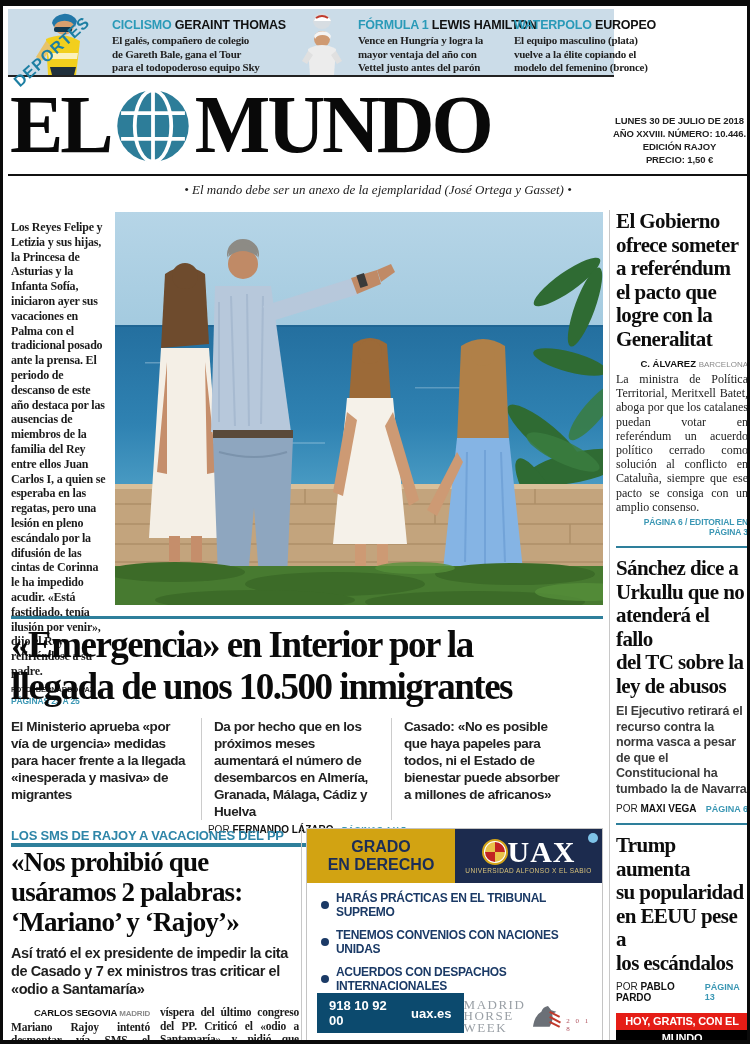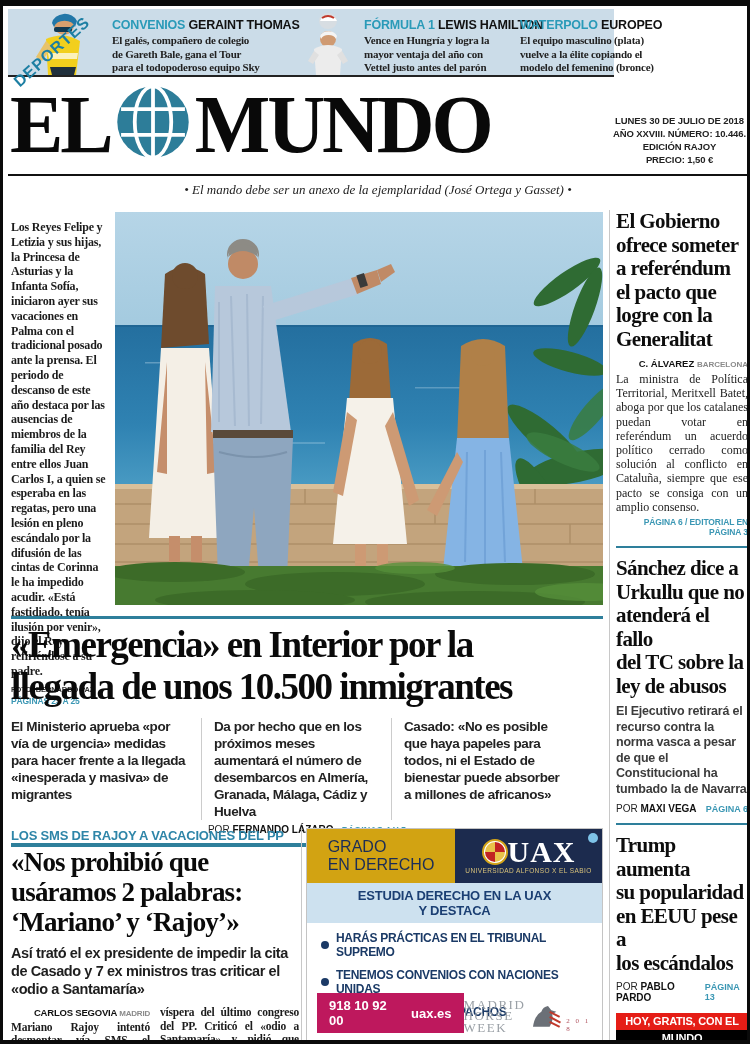--- a/index.html
+++ b/index.html
@@ -27,21 +27,21 @@
     color:#222; white-space:pre-line; letter-spacing:-0.2px; }
   .strip-div { width:1px; background:#9fb4c2; margin:8px 0; }
   
   .yellow-ad { position:absolute; left:617px; top:7px; width:127px; height:62px;
     background:#f7f12c; border:1px solid #b9b03a; border-radius:2px;
     display:flex; align-items:center; justify-content:center; text-align:center;
     font-family:"Liberation Sans", sans-serif; font-weight:bold; font-size:10.5px;
     line-height:13px; color:#111; white-space:pre-line; }
   
   .masthead { position:absolute; left:5px; top:76px; width:740px; height:90px; }
-  .logo { position:absolute; left:2px; top:2px; display:flex; align-items:flex-start; }
+  .logo { position:absolute; left:2px; top:2px; display:flex; align-items:flex-end; }
   .logo-text { font-family:"Liberation Serif", serif; font-weight:bold; font-size:80px;
     line-height:80px; letter-spacing:-3px; color:#090909; transform:scaleY(1.02); }
   .globe { width:76px; height:76px; margin:0 4px; }
   .date-block { position:absolute; right:2px; bottom:6px; text-align:center;
     font-family:"Liberation Sans", sans-serif; font-weight:bold; font-size:9.5px;
     line-height:13px; color:#222; letter-spacing:-0.1px; }
   .mast-rule { position:absolute; left:5px; top:168px; width:740px; height:2px; background:#111; }
   .motto { position:absolute; left:0; top:176px; width:750px; text-align:center;
     font-style:italic; font-size:13px; color:#222; }
   
@@ -58,21 +58,21 @@
   
   .photo { position:absolute; left:112px; top:206px; width:488px; height:393px; }
   
   .right-rule-v { position:absolute; left:606px; top:204px; width:1px; height:833px; background:#c8c8c8; }
   .right-col { position:absolute; left:613px; top:204px; width:132px; }
   .rc-headline { font-weight:bold; font-size:21px; line-height:23.5px;
     letter-spacing:-0.6px; color:#0d0d0d; white-space:pre-line; }
   .rc-byline { margin-top:7px; text-align:right; font-family:"Liberation Sans", sans-serif;
     font-size:9.5px; }
   .rc-byline .name { font-weight:bold; color:#111; }
-  .rc-byline .place { font-weight:bold; color:#8a8a8a; font-size:8px; }
+  .rc-byline .place { font-weight:normal; color:#8a8a8a; font-size:8px; }
   .rc-body { margin-top:3px; font-size:12px; line-height:14.2px; color:#1c1c1c; text-align:justify; }
   .rc-pages { margin-top:3px; text-align:right; }
   .teal-rule { height:2px; background:#2e7f9b; margin:9px 0; }
   .rc-deck { margin-top:6px; font-family:"Liberation Sans", sans-serif; font-weight:bold;
     font-size:12.5px; line-height:15.5px; color:#3c3c3c; letter-spacing:-0.2px; }
   .rc-byline-row { margin-top:6px; display:flex; justify-content:space-between; align-items:baseline;
     font-family:"Liberation Sans", sans-serif; font-size:10px; }
   .por { color:#222; font-weight:normal; }
   .por-name { font-weight:bold; color:#111; }
   
@@ -106,42 +106,42 @@
   .rajoy-body { margin-top:8px; display:flex; gap:10px; }
   .rajoy-col { width:139px; font-size:11.5px; line-height:13.5px; font-weight:bold;
     color:#1c1c1c; text-align:justify; letter-spacing:-0.2px; }
   .rajoy-byline { text-align:right; font-family:"Liberation Sans", sans-serif; font-size:9.5px; }
   
   .mid-rule-v { position:absolute; left:298px; top:822px; width:1px; height:214px; background:#c8c8c8; }
   .uax { position:absolute; left:303px; top:822px; width:297px; height:214px;
     border:1px solid #c4c4c4; background:#fff; }
   .uax-top { display:flex; height:54px; }
   .uax-gold { width:148px; background:#d2a312; display:flex; align-items:center; justify-content:center;
-    text-align:left; font-family:"Liberation Sans", sans-serif; font-weight:normal;
+    text-align:center; font-family:"Liberation Sans", sans-serif; font-weight:bold;
     font-size:16px; line-height:18px; color:#1b2d57; white-space:pre-line; }
   .uax-navy { width:147px; background:#1c2b4e; position:relative; display:flex;
     flex-direction:column; align-items:center; justify-content:center; }
   .uax-brand-row { display:flex; align-items:center; }
   .uax-brand { font-family:"Liberation Serif", serif; font-weight:bold; font-size:30px;
     line-height:28px; color:#fff; letter-spacing:1px; }
   .uax-brand-sub { margin-top:1px; font-family:"Liberation Sans", sans-serif; font-size:6.5px;
     color:#d8c27a; letter-spacing:0.4px; }
   .uax-reg-dot { position:absolute; right:4px; top:4px; width:10px; height:10px;
     border-radius:50%; background:#7ec3e8; }
   .uax-tagline { background:#cde1ef; text-align:center; padding:5px 0;
     font-family:"Liberation Sans", sans-serif; font-weight:bold; font-size:13px;
     line-height:15px; color:#1b3f73; white-space:pre-line; letter-spacing:-0.2px; }
   .uax-bullets { padding:8px 10px 0 14px; }
   .uax-bullet-row { display:flex; align-items:center; gap:7px; margin-bottom:9px; }
   .uax-dot { width:8px; height:8px; border-radius:50%; background:#1b3a66; flex:0 0 auto; }
   .uax-bullet-text { font-family:"Liberation Sans", sans-serif; font-weight:bold;
     font-size:12px; color:#1b3a66; letter-spacing:-0.3px; }
   .uax-bottom { position:absolute; left:10px; bottom:8px; right:8px; display:flex;
     align-items:flex-end; justify-content:space-between; }
-  .uax-redbar { background:#be185d; color:#fff; display:flex; gap:18px; align-items:center;
+  .uax-redbar { background:#0c4a6e; color:#fff; display:flex; gap:18px; align-items:center;
     padding:5px 12px; font-family:"Liberation Sans", sans-serif; font-weight:bold; font-size:13px; }
   .mhw { display:flex; align-items:flex-end; gap:3px; }
   .mhw-text { font-family:"Liberation Serif", serif; font-size:13px; line-height:11.5px;
     color:#9aa0a6; letter-spacing:1.5px; white-space:pre-line; }
   .mhw-year { font-size:7px; color:#b0535f; letter-spacing:2px; }
 </style>
 </head>
 <body>
 
 <div class="page">
@@ -154,21 +154,21 @@
         <rect x="46" y="18" width="18" height="5" rx="2" fill="#123a52"></rect>
         <path d="M38,30 q18,-8 34,2 l-4,34 l-28,0 z" fill="#f2cf1d"></path>
         <path d="M40,44 l30,0 l-1,6 l-28,0 z" fill="#fff" opacity="0.7"></path>
         <path d="M42,58 l26,0 l-2,8 l-22,0 z" fill="#20303c"></path>
         <path d="M38,32 l-10,16 l6,4 l10,-14 z" fill="#e8c36a"></path>
       </svg>
       <div class="deportes">DEPORTES</div>
     </div>
     <div class="brief" style="width:196px;">
       <div class="brief-kicker-row">
-        <span class="brief-kicker">CONVENIOS</span>
+        <span class="brief-kicker">CICLISMO</span>
         <span class="brief-title">GERAINT THOMAS</span>
       </div>
       <div class="brief-text">El galés, compañero de colegio
 de Gareth Bale, gana el Tour
 para el todopoderoso equipo Sky</div>
     </div>
     <div class="strip-div"></div>
     <div class="strip-img" style="width:56px;">
       <svg width="56" height="66" viewBox="0 0 56 66">
         <ellipse cx="28" cy="12" rx="9" ry="8" fill="#d7dde2"></ellipse>
@@ -440,22 +440,20 @@
             <path d="M13,3 a10,10 0 0 1 10,10 l-10,0 z" fill="#c22222"></path>
             <path d="M13,23 a10,10 0 0 1 -10,-10 l10,0 z" fill="#c22222"></path>
             <path d="M3,13 a10,10 0 0 1 10,-10 l0,10 z" fill="#e9c34a"></path>
             <path d="M23,13 a10,10 0 0 1 -10,10 l0,-10 z" fill="#e9c34a"></path>
           </svg>
           <span class="uax-brand">UAX</span>
         </div>
         <div class="uax-brand-sub">UNIVERSIDAD ALFONSO X EL SABIO</div>
       </div>
     </div>
-    <div class="uax-tagline">ESTUDIA DERECHO EN LA UAX
-Y DESTACA</div>
     <div class="uax-bullets">
       <div class="uax-bullet-row">
         <span class="uax-dot"></span>
         <span class="uax-bullet-text">HARÁS PRÁCTICAS EN EL TRIBUNAL SUPREMO</span>
       </div>
       <div class="uax-bullet-row">
         <span class="uax-dot"></span>
         <span class="uax-bullet-text">TENEMOS CONVENIOS CON NACIONES UNIDAS</span>
       </div>
       <div class="uax-bullet-row">

